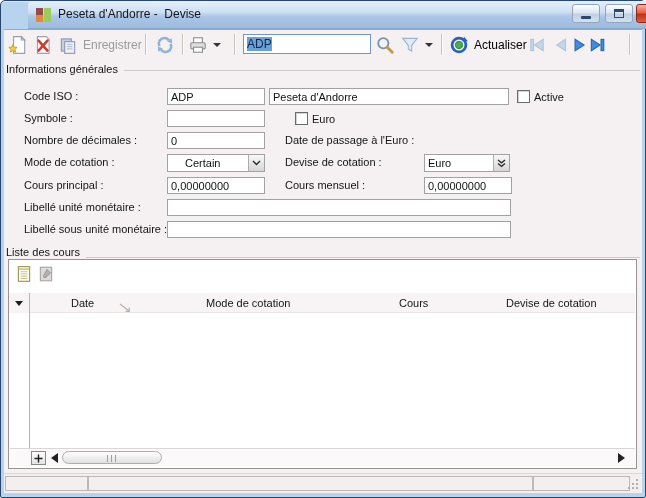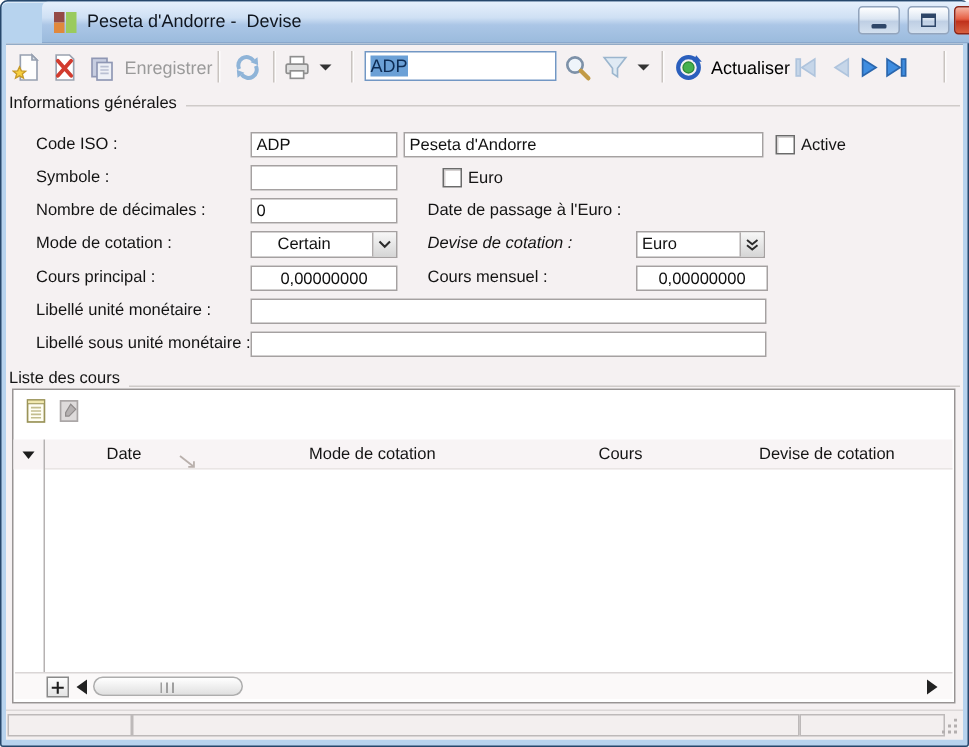--- a/index.html
+++ b/index.html
@@ -42,21 +42,21 @@
   .searchbox .sel { background:#6ba0d6; color:#0d2c55; }
 
   
   .grouphead { position:absolute; left:2px; right:2px; height:14px; display:flex; align-items:center; gap:6px; }
   .grouphead .gtitle { font-size:11px; color:#141414; white-space:nowrap; }
   .grouphead .gline { flex:1; height:1px; background:#cfcbc9; margin-top:2px; }
 
   .lbl { position:absolute; font-size:11px; color:#141414; line-height:17px; white-space:nowrap; }
   .tb { position:absolute; height:17px; border:1px solid #a5a1a1; background:#fff;
     font:11px "Liberation Sans",sans-serif; padding:0 3px; color:#111; outline:none; }
-  .tb.num { text-align:center; }
+  .tb.num { text-align:left; }
   .tb.off { background:#f2eeef; color:#999; }
   .combo { position:absolute; height:18px; border:1px solid #a5a1a1; background:#fff; display:flex; align-items:stretch; }
   .combo .cval { flex:1; font-size:11px; line-height:16px; padding:0 3px; color:#111; }
   .combo .cbtn { width:16px; background:linear-gradient(#f7f7f7,#d6d6d6); border-left:1px solid #b0acac;
     display:flex; align-items:center; justify-content:center; }
   .cbwrap { position:absolute; display:flex; align-items:center; gap:4px; height:17px; }
   .cbox { width:13px; height:13px; background:#fff; border:1px solid #6b6b6b; box-shadow:inset 1px 1px 0 #d6d2d2; }
   .cblabel { font-size:11px; color:#141414;text-align:center; }
 
   
@@ -247,21 +247,21 @@
 
     <span class="lbl" style="left:20px;top:124px;">Mode de cotation :</span>
     <div class="combo" style="left:163px;top:124px;width:98px;padding-left:14px;">
       <span class="cval">Certain</span>
       <span class="cbtn">
         <svg width="9" height="6" viewBox="0 0 9 6">
           <path d="M1,1 L4.5,4.5 L8,1" stroke="#2b2b2b" stroke-width="1.4" fill="none"></path>
         </svg>
       </span>
     </div>
-    <span class="lbl" style="left:281px;top:124px;font-style:italic;">Devise de cotation :</span>
+    <span class="lbl" style="left:281px;top:124px;">Devise de cotation :</span>
     <div class="combo" style="left:420px;top:124px;width:86px;">
       <span class="cval">Euro</span>
       <span class="cbtn">
         <svg width="9" height="9" viewBox="0 0 9 9">
           <path d="M1,1 L4.5,3.8 L8,1 M1,4.5 L4.5,7.3 L8,4.5" stroke="#2b2b2b" stroke-width="1.3" fill="none"></path>
         </svg>
       </span>
     </div>
 
     <span class="lbl" style="left:20px;top:147px;">Cours principal :</span>

